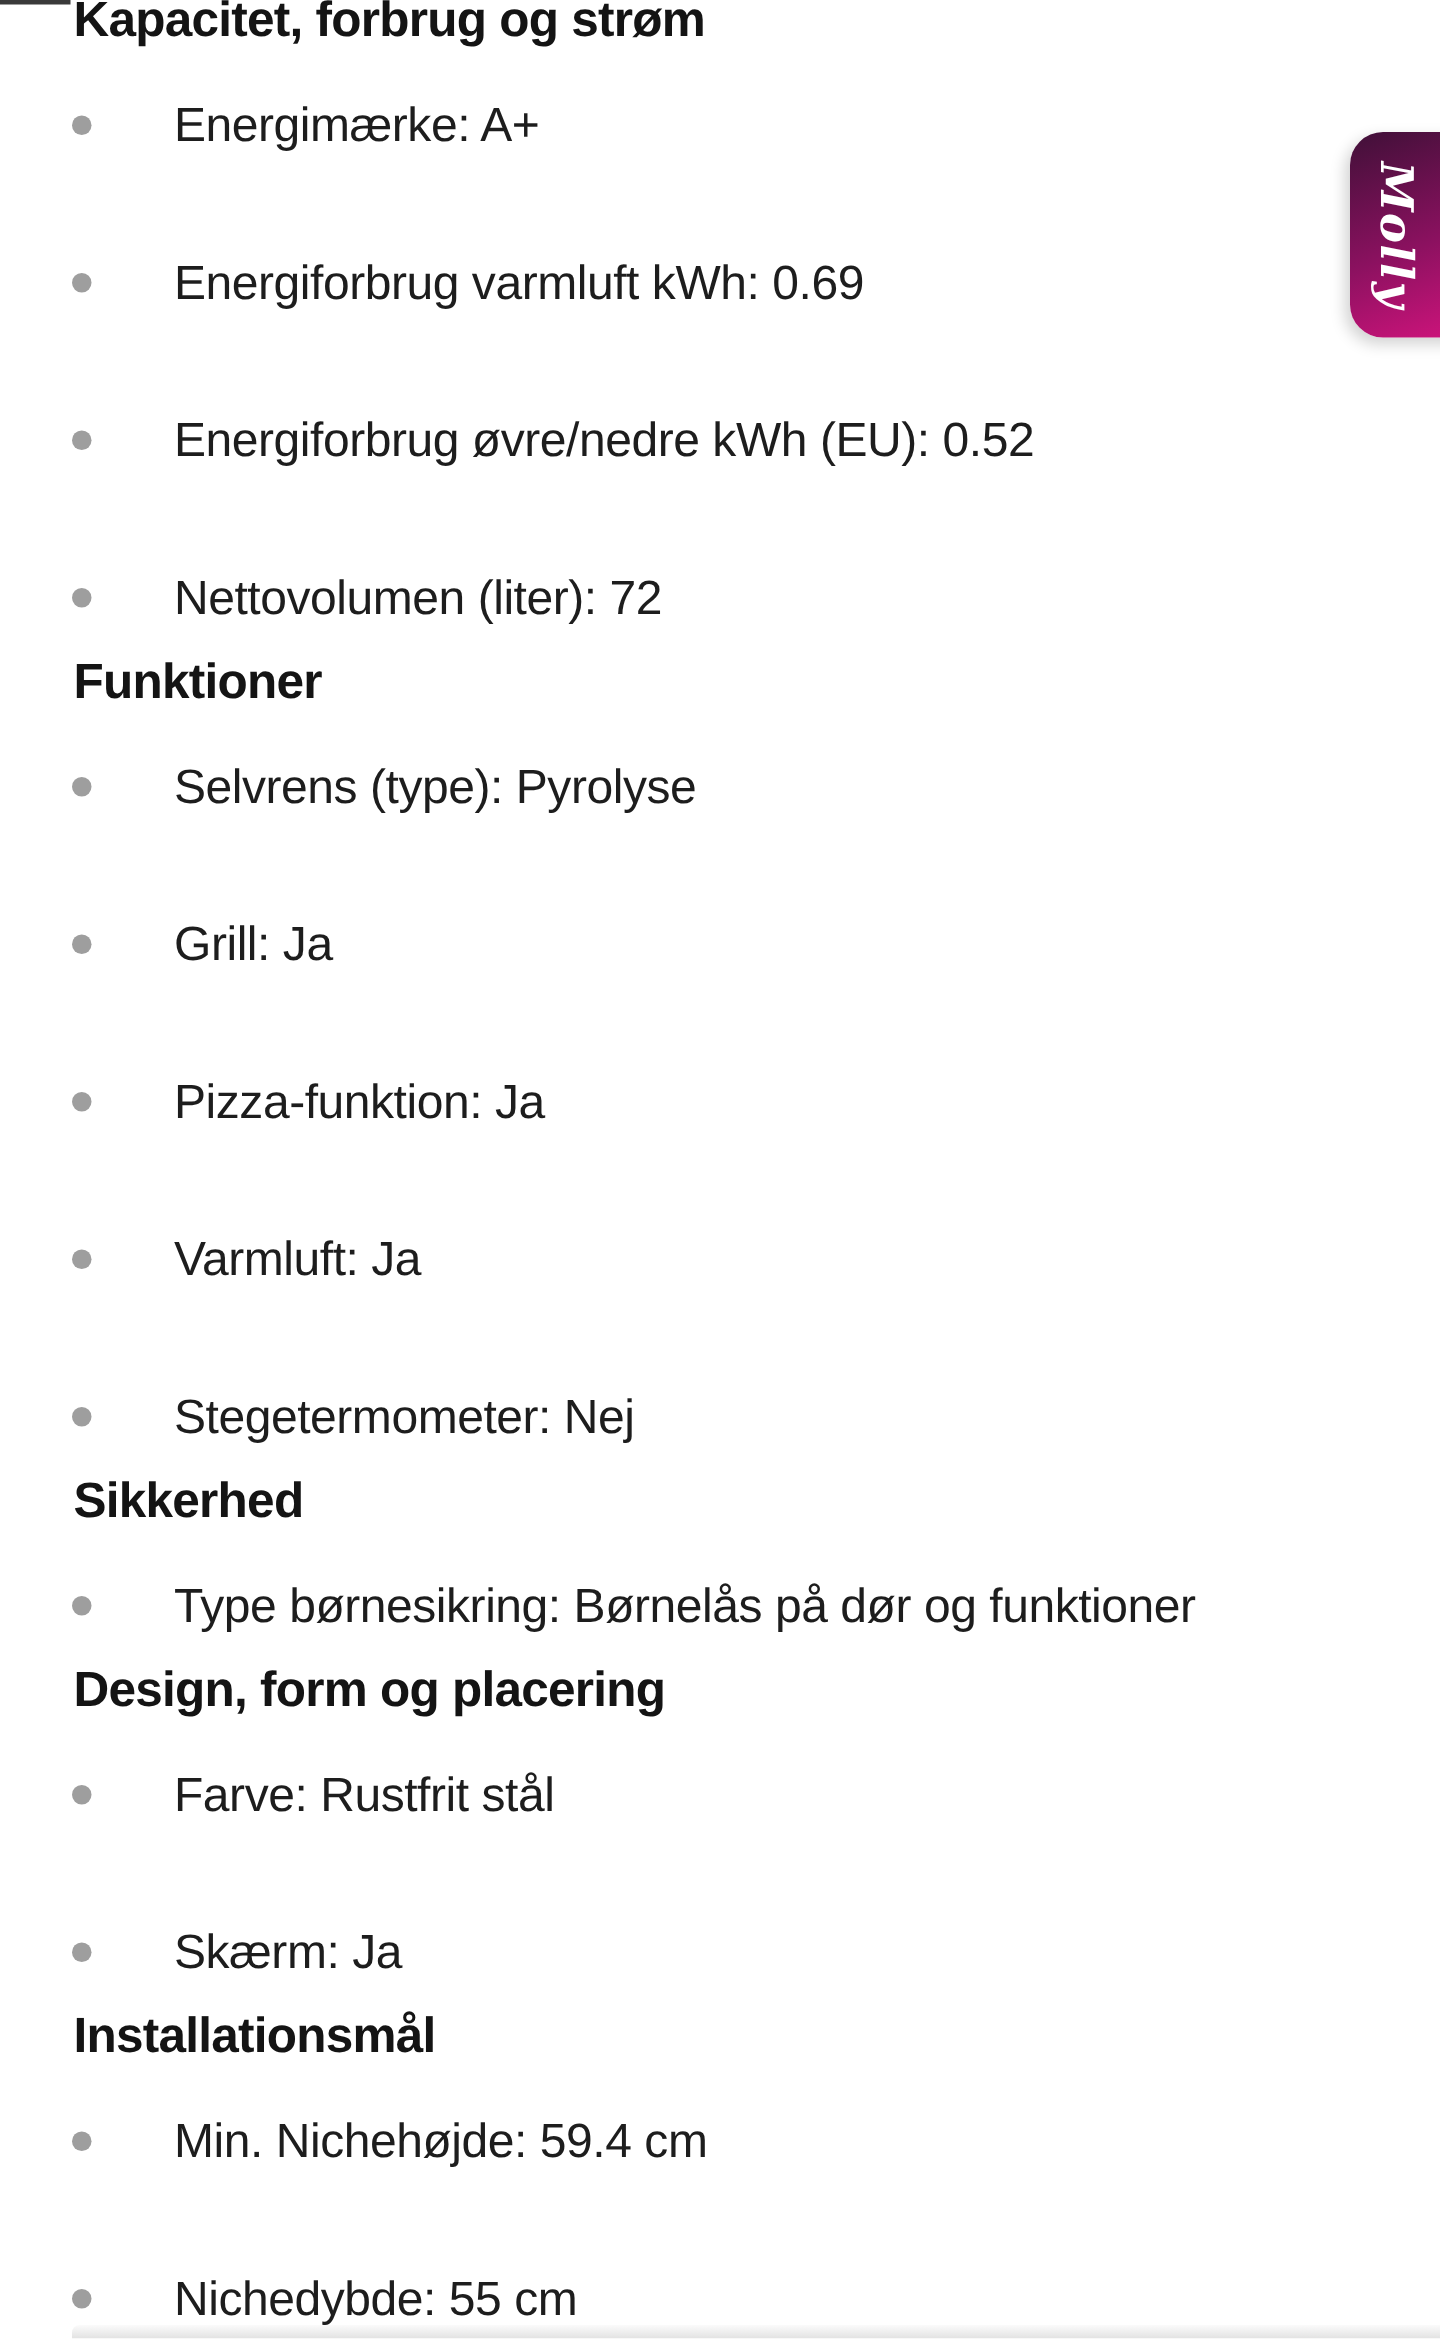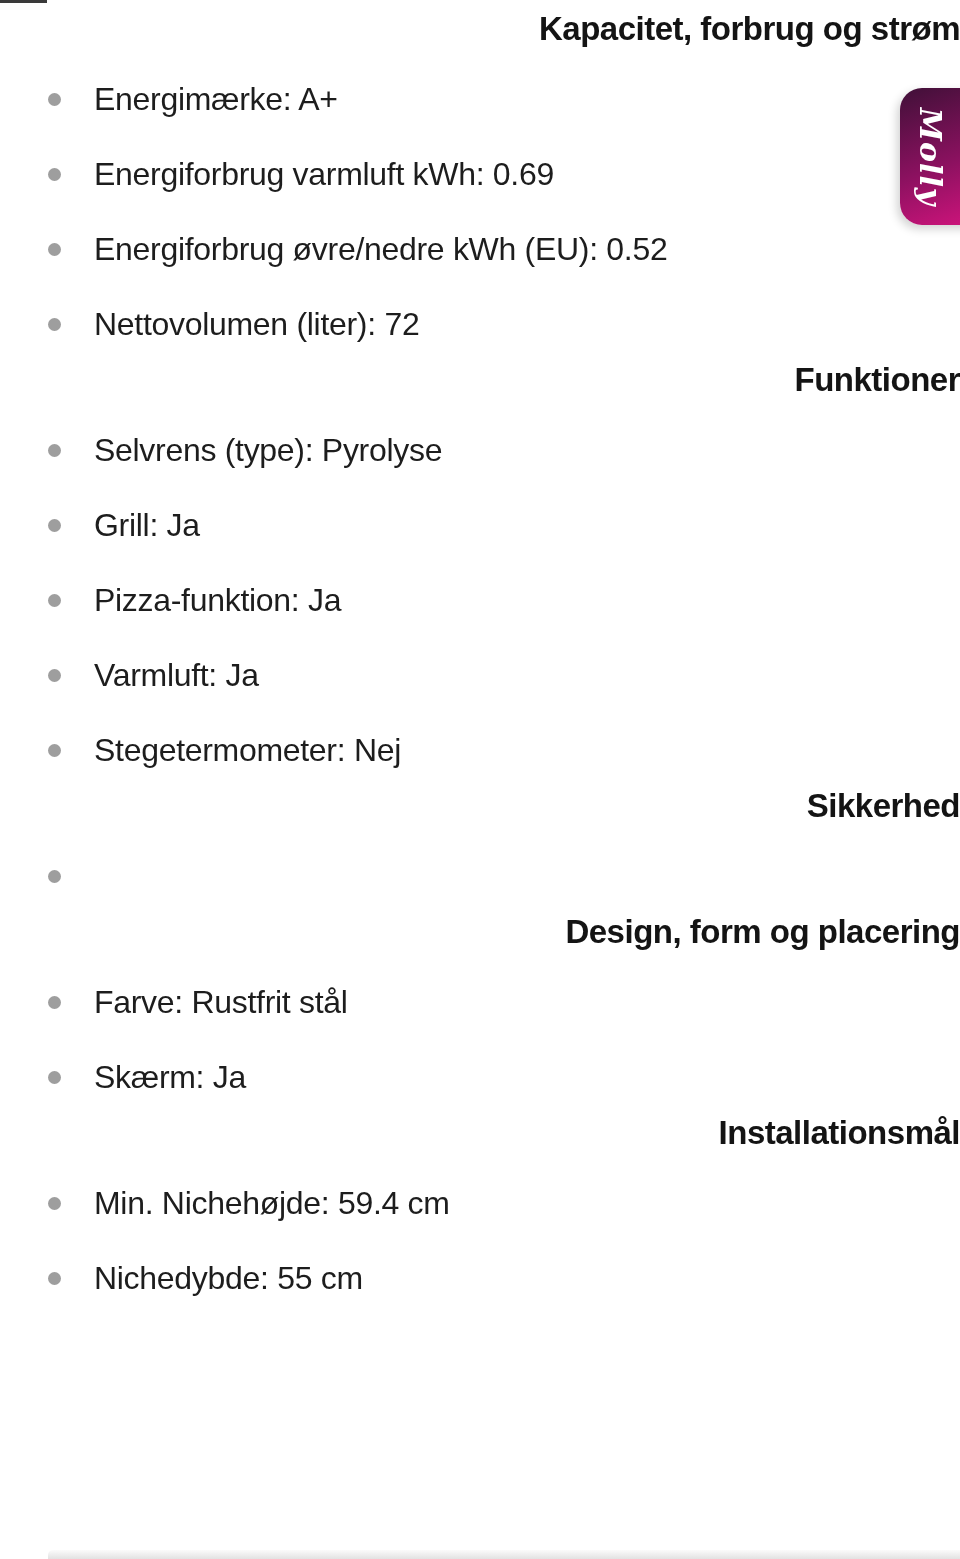--- a/index.html
+++ b/index.html
@@ -19,21 +19,21 @@
   .top-edge-line {
     position: absolute;
     top: 0; left: 0;
     width: 47px; height: 3px;
     background: #3a3a3a;
   }
 
   
   .spec-list {
     position: absolute;
-    top: 16px; left: 0; right: 0; text-align: right;
+    top: 0; left: 0; right: 0;
   }
   .spec-heading {
     font-size: 33px;
     font-weight: 700;
     color: #141414;
     line-height: 38px;
     height: 38px;
     padding-left: 49px;
     letter-spacing: -0.5px;
     white-space: nowrap;
@@ -43,22 +43,23 @@
   }
   .spec-item {
     display: flex;
     align-items: center;
     height: 38px;
     line-height: 38px;
     font-size: 32px;
     color: #1d1d1d;
     letter-spacing: -0.3px;
     white-space: nowrap;
+    gap: 22px;
   }
-  .spec-item + .spec-item   { margin-top: 37px; }
+  .spec-item + .spec-item   { margin-top: 67px; }
   .spec-item + .spec-heading{ margin-top: 18px; }
   .spec-heading + .spec-item{ margin-top: 32px; }
 
   .bullet {
     flex: 0 0 13px;
     width: 13px;
     height: 13px;
     border-radius: 50%;
     background: #9e9e9e;
     margin-left: 48px;
@@ -140,20 +141,21 @@
       <span class="bullet"></span>
       <span>Varmluft: Ja</span>
     </div>
     <div class="spec-item">
       <span class="bullet"></span>
       <span>Stegetermometer: Nej</span>
     </div>
     <div class="spec-heading">Sikkerhed</div>
     <div class="spec-item">
       <span class="bullet"></span>
+      <span>Type børnesikring: Børnelås på dør og funktioner</span>
     </div>
     <div class="spec-heading">Design, form og placering</div>
     <div class="spec-item">
       <span class="bullet"></span>
       <span>Farve: Rustfrit stål</span>
     </div>
     <div class="spec-item">
       <span class="bullet"></span>
       <span>Skærm: Ja</span>
     </div>

